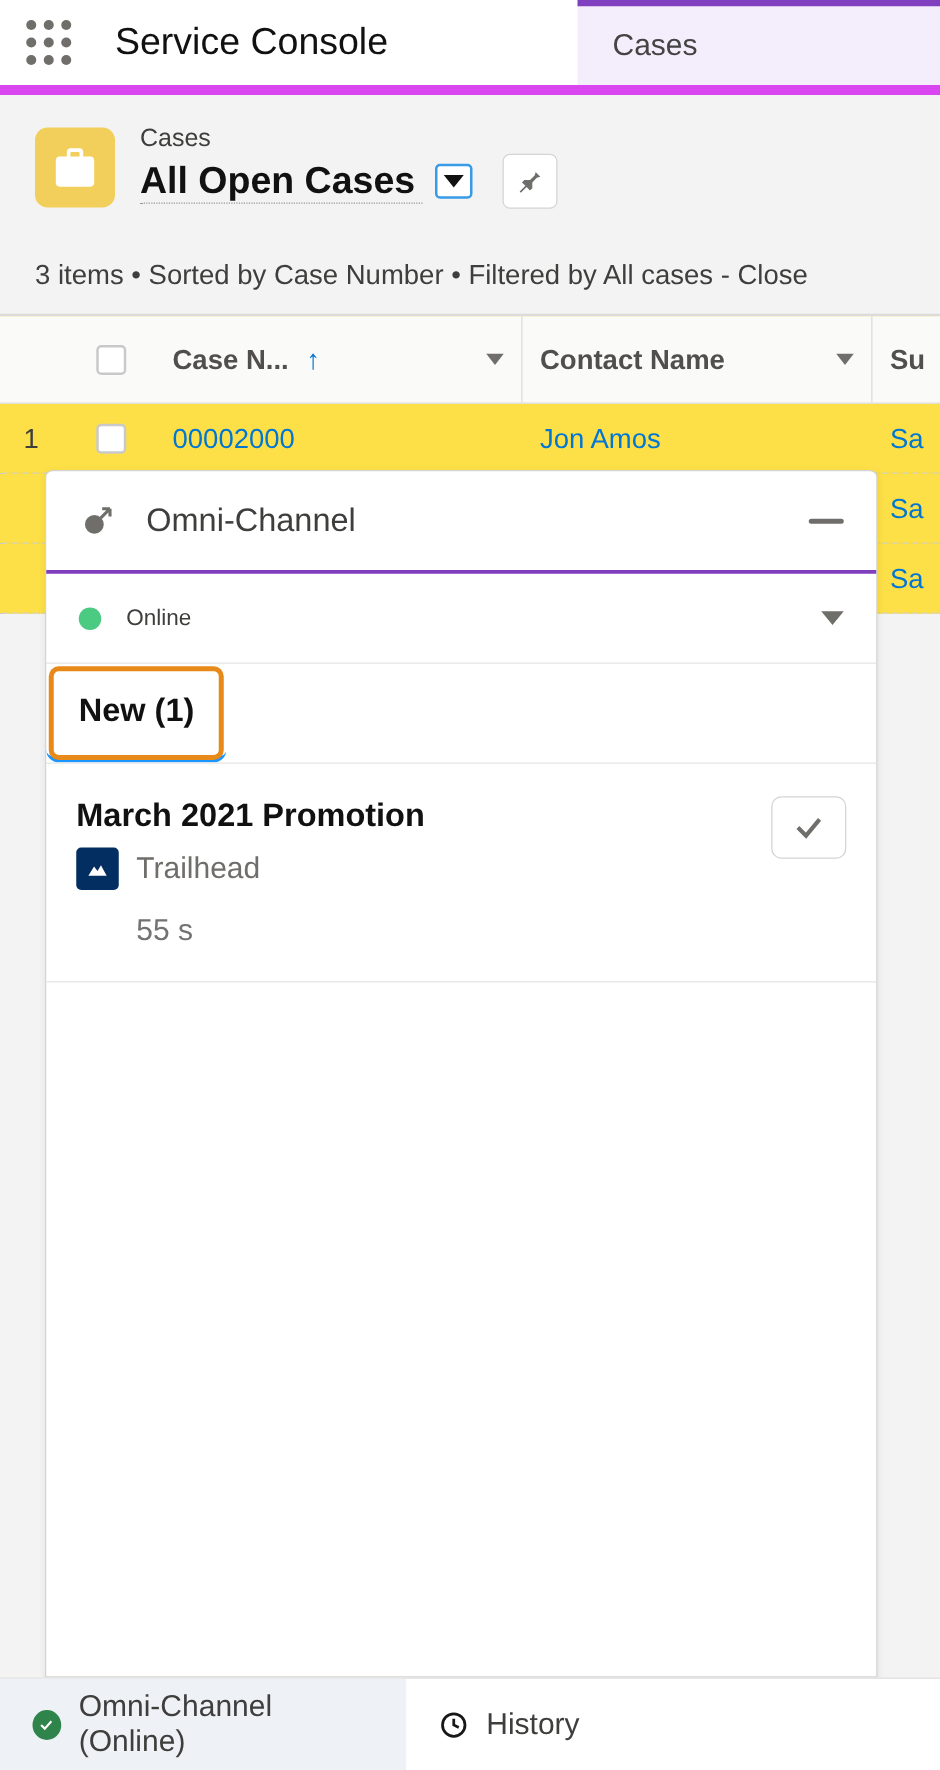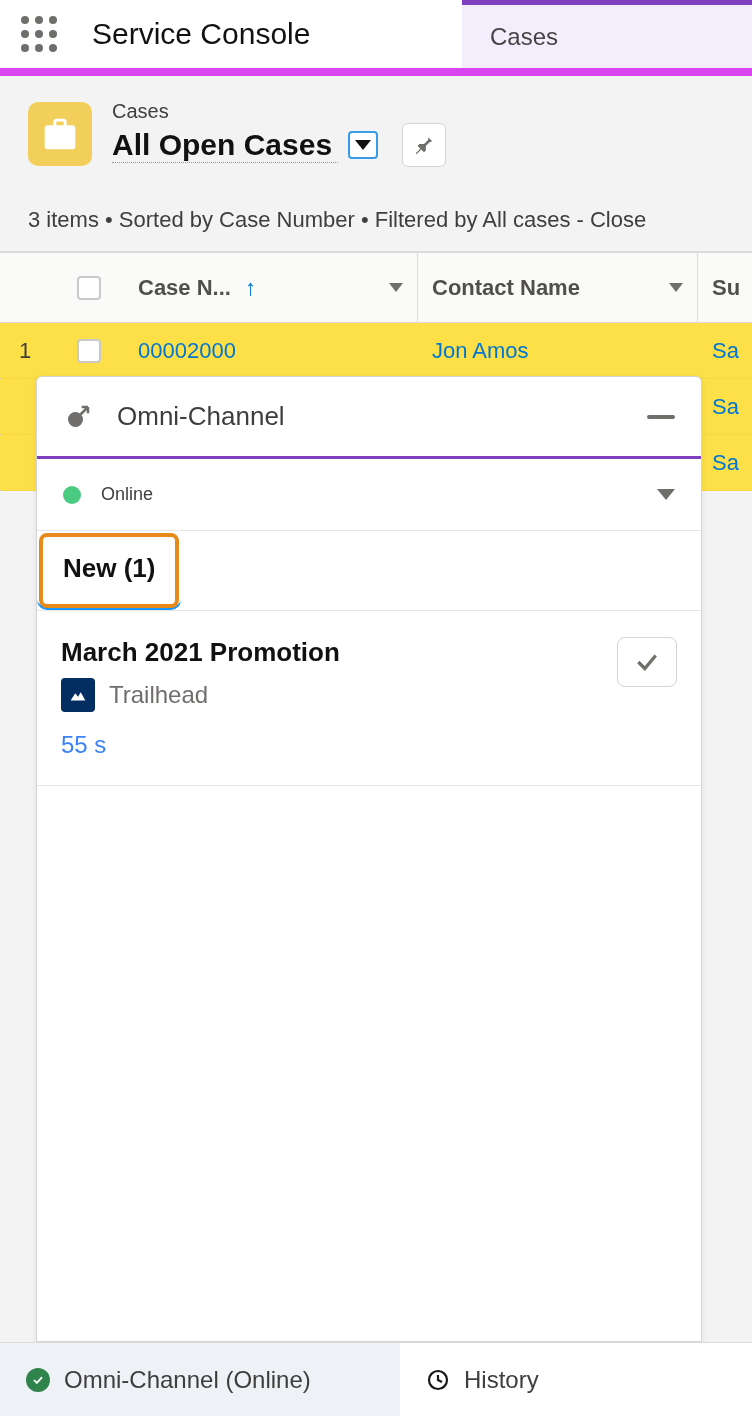--- a/index.html
+++ b/index.html
@@ -163,37 +163,37 @@
   }
   .work-main { flex:1; }
   .work-title { font-size:26px;font-weight:700;color:#111;margin-bottom:10px; }
   .work-sub-row { display:flex;align-items:center;gap:14px;margin-bottom:19px; }
   .trailhead-badge {
     width:34px;height:34px;background:#032e61;border-radius:4px;
     display:flex;align-items:center;justify-content:center;
   }
   .trailhead-badge svg { width:22px;height:22px;fill:#fff; }
   .work-sub { font-size:24px;color:#706e6b; }
-  .work-time { font-size:24px;color:#3b82f6;}
+  .work-time { font-size:24px;color:#737373;margin-left:48px; }
   .accept-btn {
     width:60px;height:50px;border:1px solid #d4d4d4;border-radius:8px;
     display:flex;align-items:center;justify-content:center;background:#fff;
   }
   .check-svg { width:26px;height:26px;stroke:#706e6b;stroke-width:3;fill:none; }
   
   .util-bar {
     position:absolute;bottom:0;left:0;right:0;height:74px;
     display:flex;align-items:stretch;
     border-top:1px solid #dddbda;background:#fff;
   }
   .util-item {
     display:flex;align-items:center;gap:14px;
     padding:0 26px;font-size:24px;color:#3e3e3c;
   }
-  .util-item.active { background:#eef1f6; width:400px; }
+  .util-item.active { background:#eef1f6; width:325px; }
   .util-check {
     width:24px;height:24px;border-radius:50%;background:#2e844a;
     display:flex;align-items:center;justify-content:center;
   }
   .util-check svg { width:14px;height:14px;stroke:#fff;stroke-width:3;fill:none; }
   .clock-svg { width:24px;height:24px;stroke:#181818;stroke-width:2.2;fill:none; }
 </style>
 </head>
 <body>
 

